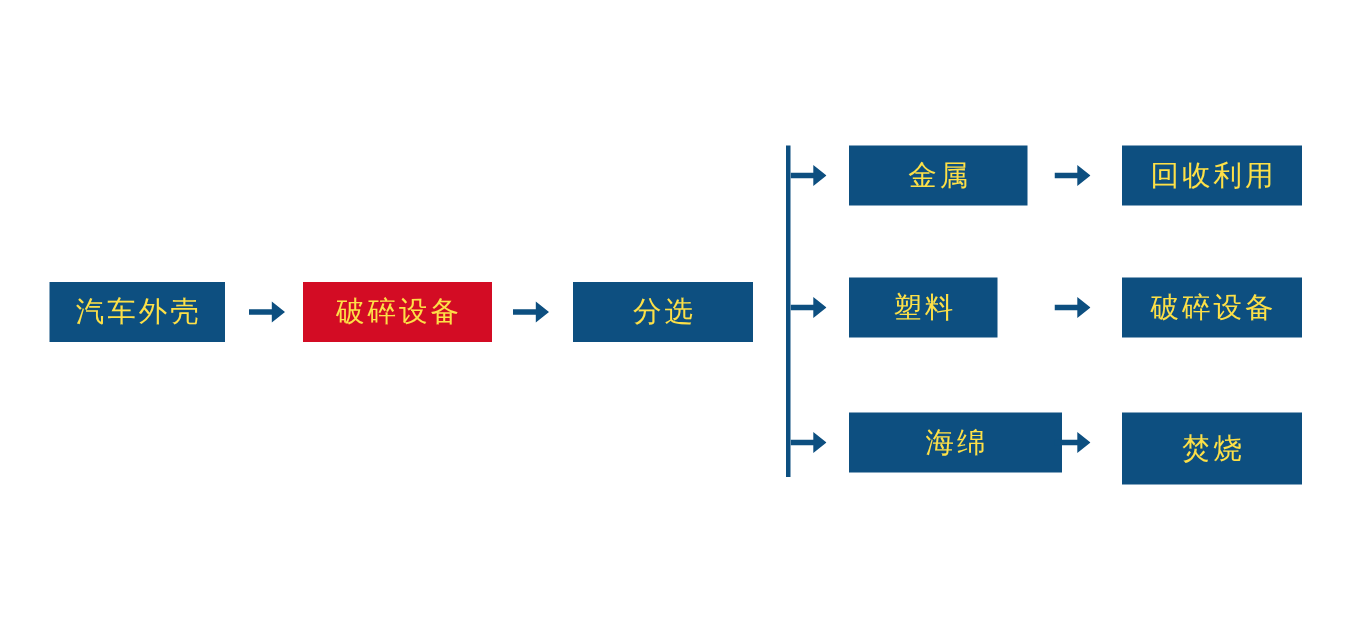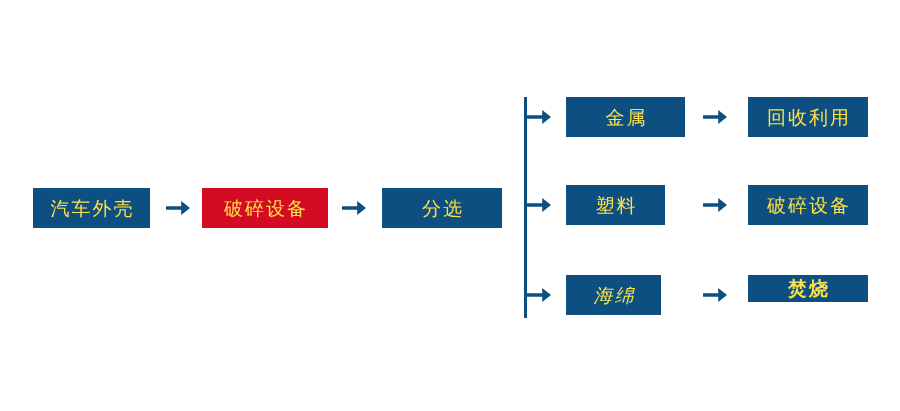--- a/index.html
+++ b/index.html
@@ -108,21 +108,21 @@
       <path d="M0 7.2 H15.2 V2.0 L24 9 L15.2 16 V10.8 H0 Z" fill="#0d4f80"></path>
     </svg>
   </span>
   <div class="node blue" style="left: 748px; top: 185px; width: 120px; height: 40px; background: rgb(13, 79, 128);">破碎设备</div>
 
   <span class="branch-arrow" style="left: 527px; top: 286px; width: 24px; height: 18px;">
     <svg width="24" height="18" viewBox="0 0 24 18" aria-hidden="true">
       <path d="M0 7.2 H15.2 V2.0 L24 9 L15.2 16 V10.8 H0 Z" fill="#0d4f80"></path>
     </svg>
   </span>
-  <div class="node blue" style="left: 566px; top: 275px; width: 95px; height: 40px; background: rgb(13, 79, 128); font-style: italic;">海绵</div>
+  <div class="node blue" style="left: 566px; top: 275px; width: 142px; height: 40px; background: rgb(13, 79, 128);">海绵</div>
   <span class="arrow" style="left: 703px; top: 286px; width: 24px; height: 18px;">
     <svg width="24" height="18" viewBox="0 0 24 18" aria-hidden="true">
       <path d="M0 7.2 H15.2 V2.0 L24 9 L15.2 16 V10.8 H0 Z" fill="#0d4f80"></path>
     </svg>
   </span>
-  <div class="node blue" style="left: 748px; top: 275px; width: 120px; height: 27px; background: rgb(13, 79, 128); font-weight: bold;">焚烧</div>
+  <div class="node blue" style="left: 748px; top: 275px; width: 120px; height: 48px; background: rgb(13, 79, 128);">焚烧</div>
 
 </div>
 
 </body></html>

